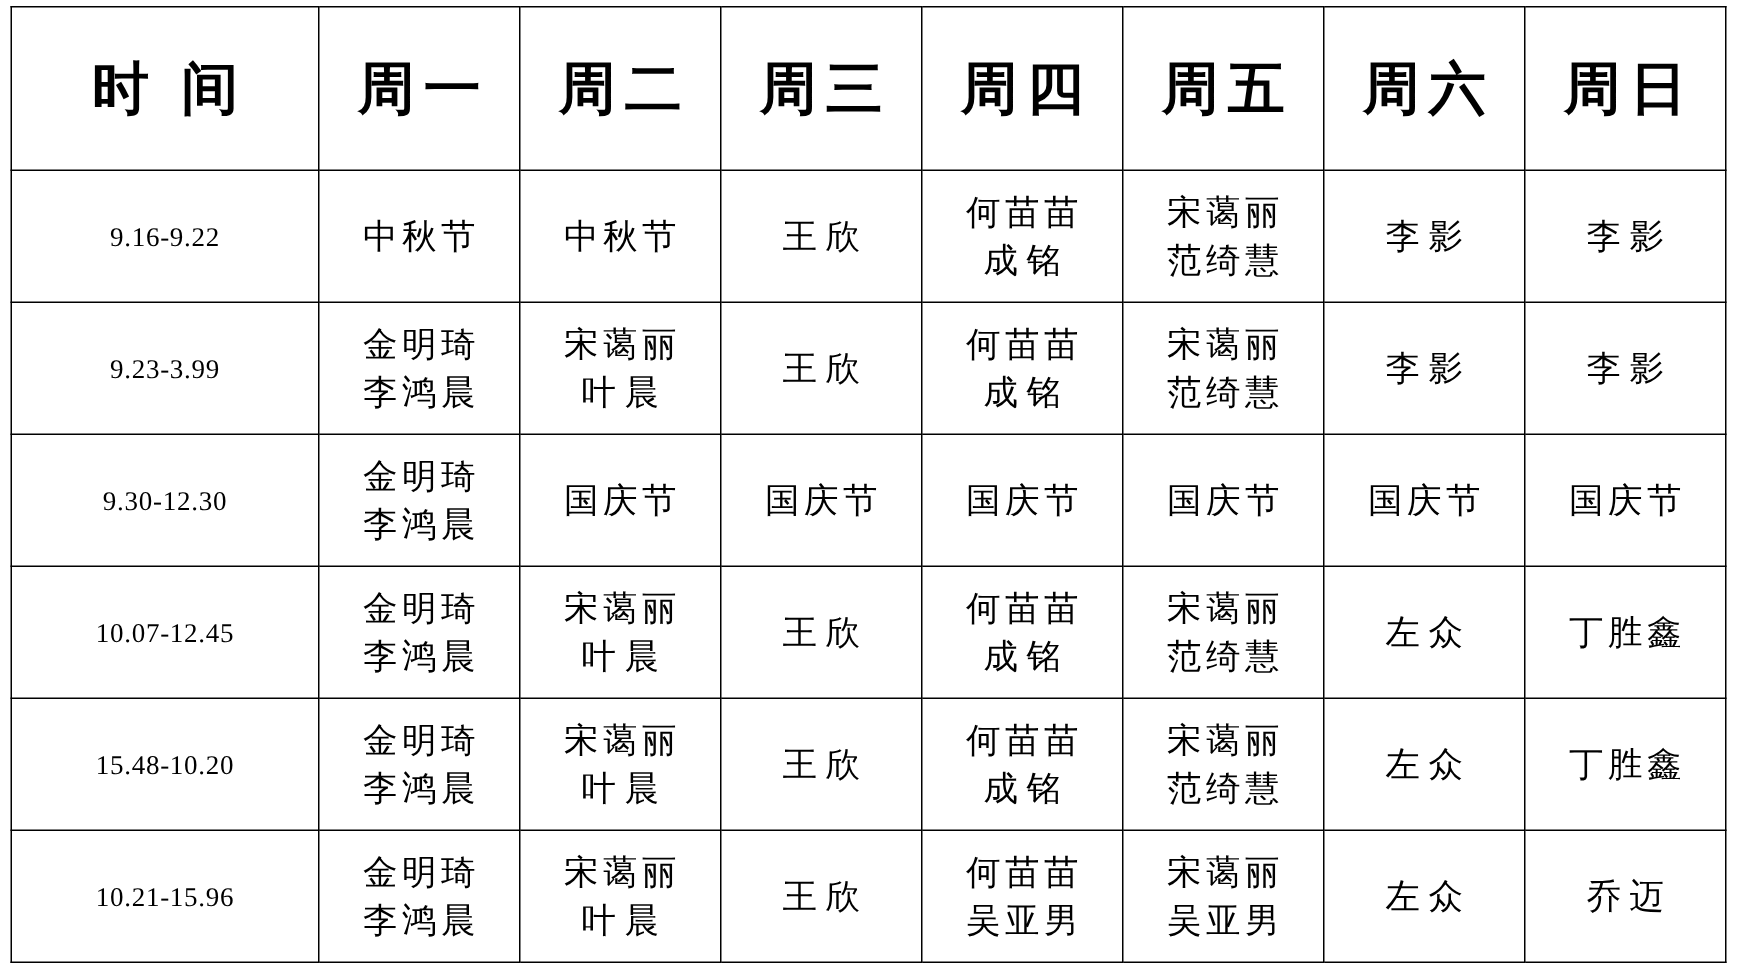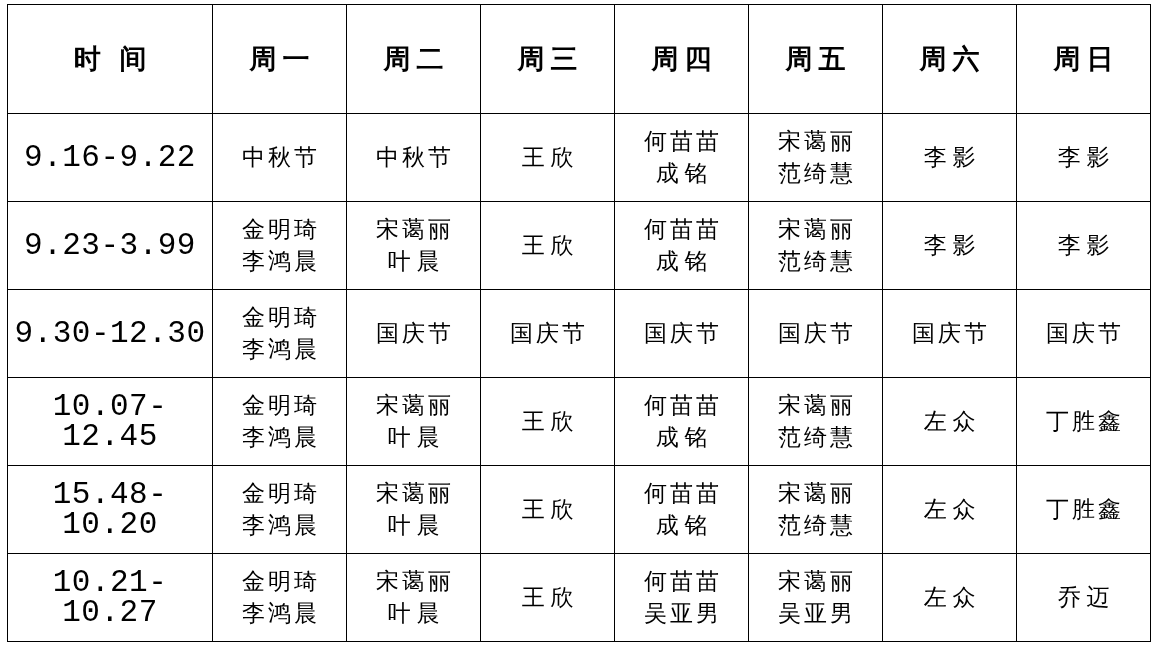--- a/index.html
+++ b/index.html
@@ -37,36 +37,36 @@
   
   col.c-time  { width: 205px; }
   col.c-day   { width: 134px; }
   col.c-day4  { width: 134px; }
   col.c-day5  { width: 134px; }
   col.c-day6  { width: 134px; }
   col.c-day7  { width: 134px; }
 
   thead th {
     height: 108px;
-    font-size: 27px;
+    font-size: 38px;
     font-weight: 700;
     letter-spacing: 6px;
     text-indent: 6px;
     font-family: "Liberation Serif", "DejaVu Serif", serif;
   }
   tbody td {
     height: 87px;
     font-size: 23px;
     line-height: 30px;
     font-family: "Liberation Serif", "DejaVu Serif", serif;
   }
   td.week-label {
-    font-size: 31px;
+    font-size: 18px;
     letter-spacing: 0.5px;
-    font-family: Liberation Mono, monospace;
+    font-family: Liberation Serif, serif;
   }
   .cell-lines {
     display: flex;
     flex-direction: column;
     align-items: center;
     justify-content: center;
     gap: 2px;
   }
   .cell-lines span {
     display: block;
@@ -302,21 +302,21 @@
               <span class="sp0">左 众</span>
             </div>
           </td>
           <td>
             <div class="cell-lines">
               <span class="sp2">丁胜鑫</span>
             </div>
           </td>
         </tr>
         <tr>
-          <td class="week-label">10.21-10.27</td>
+          <td class="week-label">10.21-15.96</td>
           <td>
             <div class="cell-lines">
               <span class="sp2">金明琦</span>
               <span class="sp2">李鸿晨</span>
             </div>
           </td>
           <td>
             <div class="cell-lines">
               <span class="sp2">宋蔼丽</span>
               <span class="sp0">叶 晨</span>

